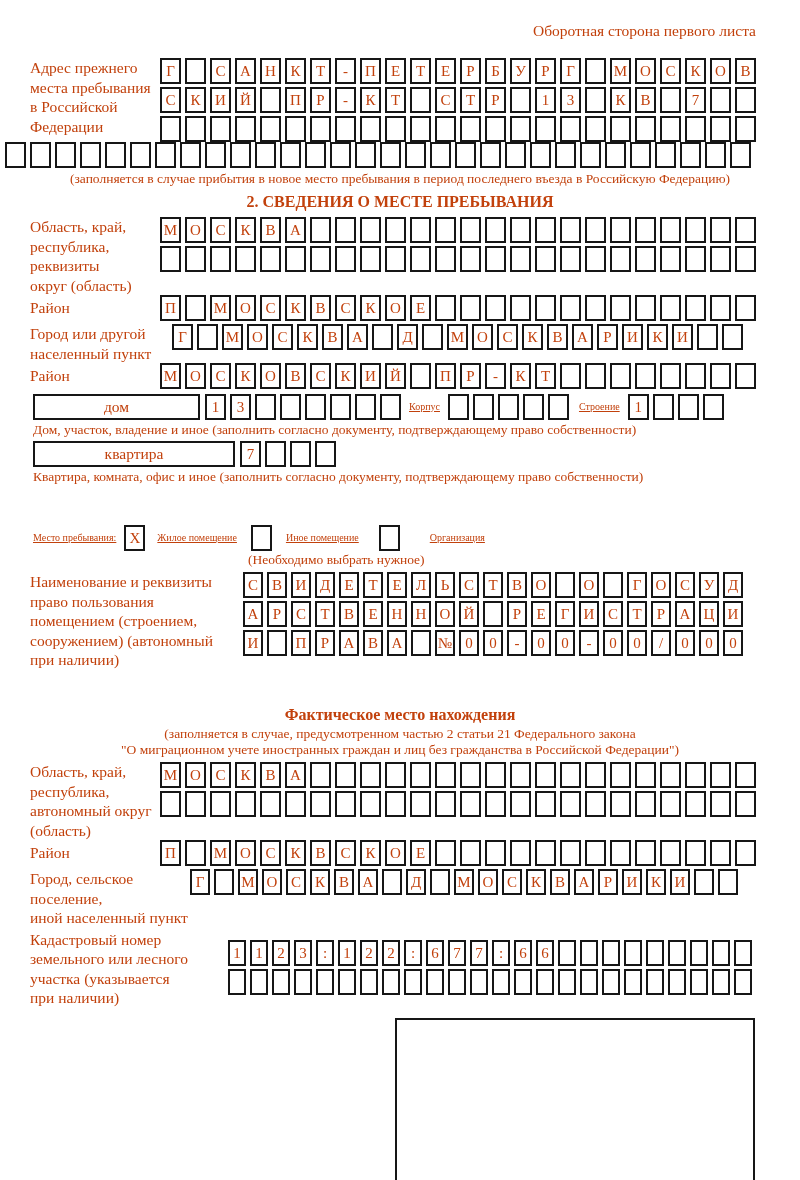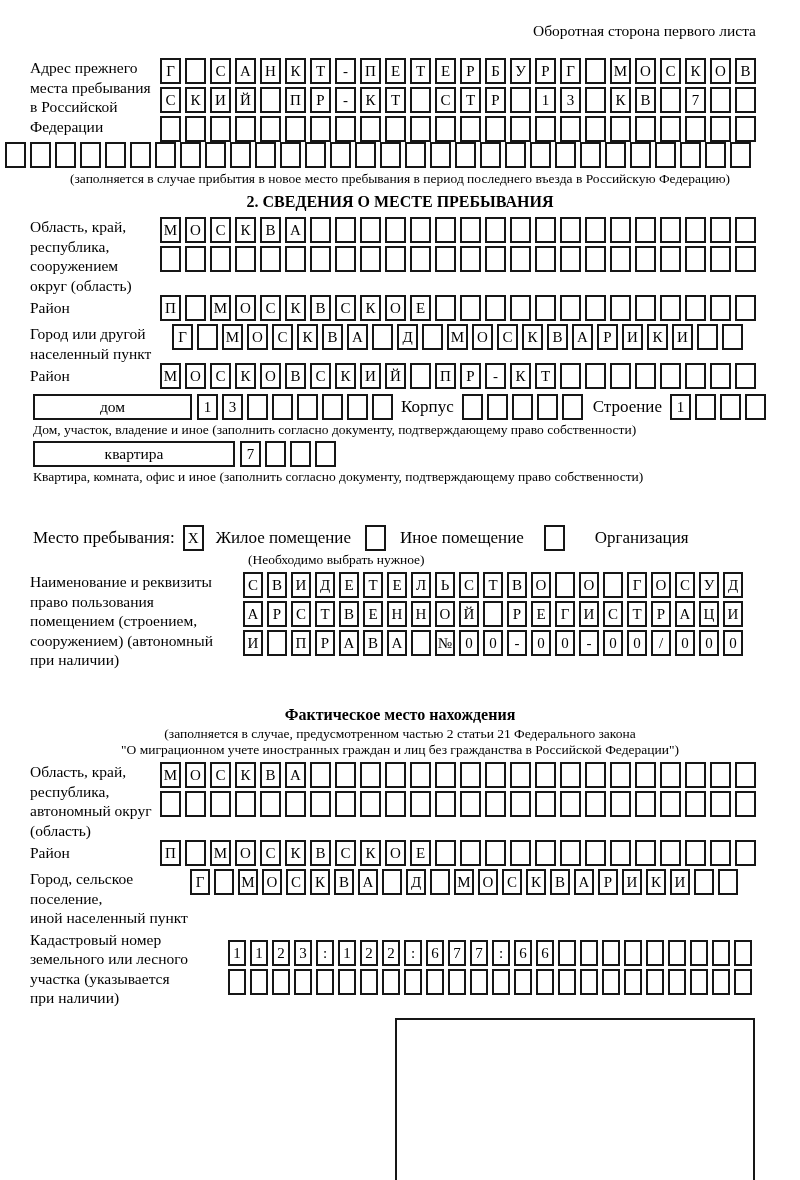--- a/index.html
+++ b/index.html
@@ -1,17 +1,17 @@
 <!DOCTYPE html>
 <html><head>
 <meta charset="utf-8">
 <style>
   html,body{margin:0;padding:0;background:#ffffff;}
   .page{
-    width:800px;height:1180px;position:relative;background:#ffffff;color:#000000;
+    width:800px;height:1180px;position:relative;background:#ffffff;color:#c2410c;
     font-family:"Liberation Serif","DejaVu Serif",serif;overflow:hidden;box-sizing:border-box;
     padding:0 0 0 0;
     border-radius:21px;
   }
   .top-header{position:absolute;top:22px;right:44px;font-size:15.5px;}
   .content{padding-left:30px;padding-right:30px;}
   .row{display:flex;align-items:flex-start;}
   .label{font-size:15.5px;line-height:19.5px;}
   .w130{width:130px;flex:0 0 130px;}
   .w213{width:213px;flex:0 0 213px;}
@@ -26,21 +26,21 @@
   .cells18 .cell{width:18px;}
   .widebox{
     box-sizing:border-box;display:inline-flex;align-items:center;justify-content:center;
     height:26px;border:2px solid #161616;font-size:15.5px;vertical-align:top;background:#fff;
   }
   .note{font-size:13.5px;}
   .center{text-align:center;}
   .sec-title{font-size:16px;font-weight:bold;text-align:center;margin:6px 0 6px 0;}
   .mb0{margin-bottom:0;}
   .indent12{margin-left:12px;}
-  .inline-label{font-size:17px;line-height:26px;white-space:nowrap;}
+  .inline-label{font-size:10px;line-height:26px;white-space:nowrap;text-decoration:underline;}
   .stamp-wrap{position:relative;height:262px;margin-top:6px;}
   .stamp-box{position:absolute;left:395px;top:2px;width:360px;height:178px;border:2px solid #161616;box-sizing:border-box;background:#fff;}
   .stamp-caption{position:absolute;left:375px;top:186px;width:400px;font-size:13.8px;line-height:19px;text-align:center;}
   .fullrow{margin-left:5px;}
 </style>
 </head>
 <body>
 
 <div class="page">
 
@@ -65,21 +65,21 @@
   <div class="boxrow fullrow"><span class="cell"></span><span class="cell"></span><span class="cell"></span><span class="cell"></span><span class="cell"></span><span class="cell"></span><span class="cell"></span><span class="cell"></span><span class="cell"></span><span class="cell"></span><span class="cell"></span><span class="cell"></span><span class="cell"></span><span class="cell"></span><span class="cell"></span><span class="cell"></span><span class="cell"></span><span class="cell"></span><span class="cell"></span><span class="cell"></span><span class="cell"></span><span class="cell"></span><span class="cell"></span><span class="cell"></span><span class="cell"></span><span class="cell"></span><span class="cell"></span><span class="cell"></span><span class="cell"></span><span class="cell"></span></div>
   <div class="note center">(заполняется в случае прибытия в новое место пребывания в период последнего въезда в Российскую Федерацию)</div>
 
   <div class="sec-title">2. СВЕДЕНИЯ О МЕСТЕ ПРЕБЫВАНИЯ</div>
 
   <div class="content">
     <div class="row" style="min-height:78px;">
       <div class="label w130">
           <div>Область, край,</div>
           <div>республика,</div>
-          <div>сооружением</div>
+          <div>реквизиты</div>
           <div>округ (область)</div>
         </div>
       <div>
         <div class="boxrow"><span class="cell">М</span><span class="cell">О</span><span class="cell">С</span><span class="cell">К</span><span class="cell">В</span><span class="cell">А</span><span class="cell"></span><span class="cell"></span><span class="cell"></span><span class="cell"></span><span class="cell"></span><span class="cell"></span><span class="cell"></span><span class="cell"></span><span class="cell"></span><span class="cell"></span><span class="cell"></span><span class="cell"></span><span class="cell"></span><span class="cell"></span><span class="cell"></span><span class="cell"></span><span class="cell"></span><span class="cell"></span></div>
         <div class="boxrow mb0"><span class="cell"></span><span class="cell"></span><span class="cell"></span><span class="cell"></span><span class="cell"></span><span class="cell"></span><span class="cell"></span><span class="cell"></span><span class="cell"></span><span class="cell"></span><span class="cell"></span><span class="cell"></span><span class="cell"></span><span class="cell"></span><span class="cell"></span><span class="cell"></span><span class="cell"></span><span class="cell"></span><span class="cell"></span><span class="cell"></span><span class="cell"></span><span class="cell"></span><span class="cell"></span><span class="cell"></span></div>
       </div>
     </div>
 
     <div class="row">
       <div class="label w130" style="line-height:26px;">Район</div>

